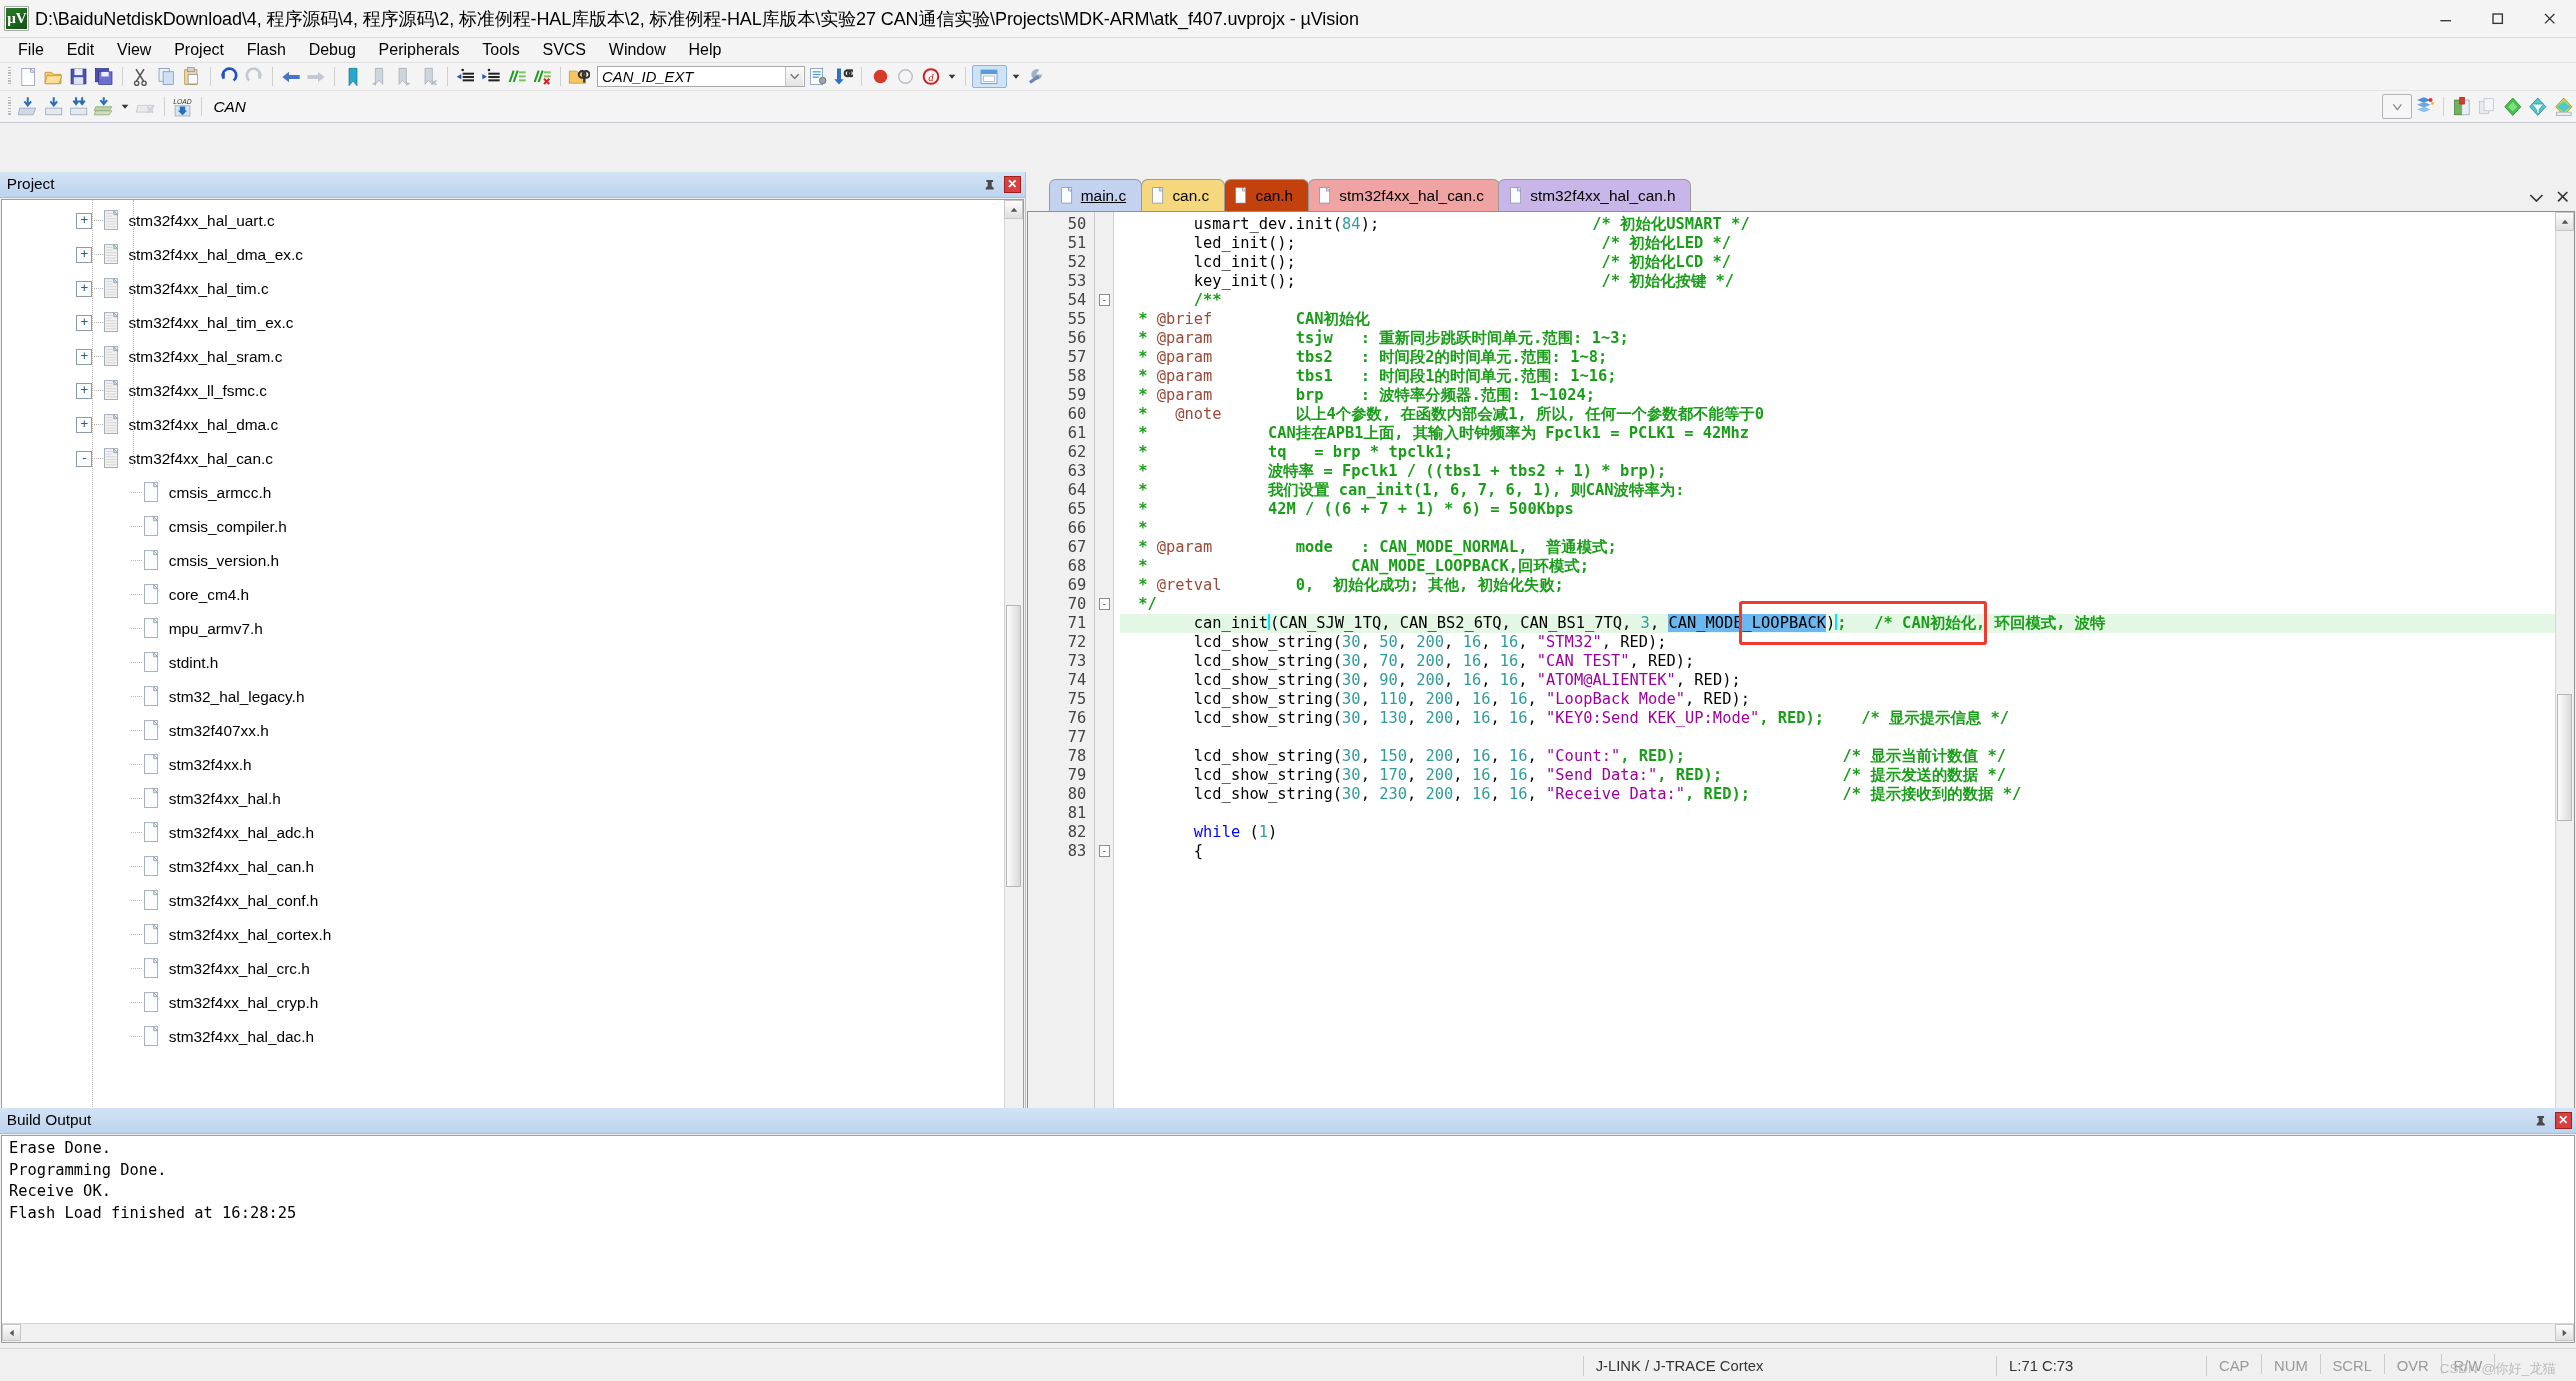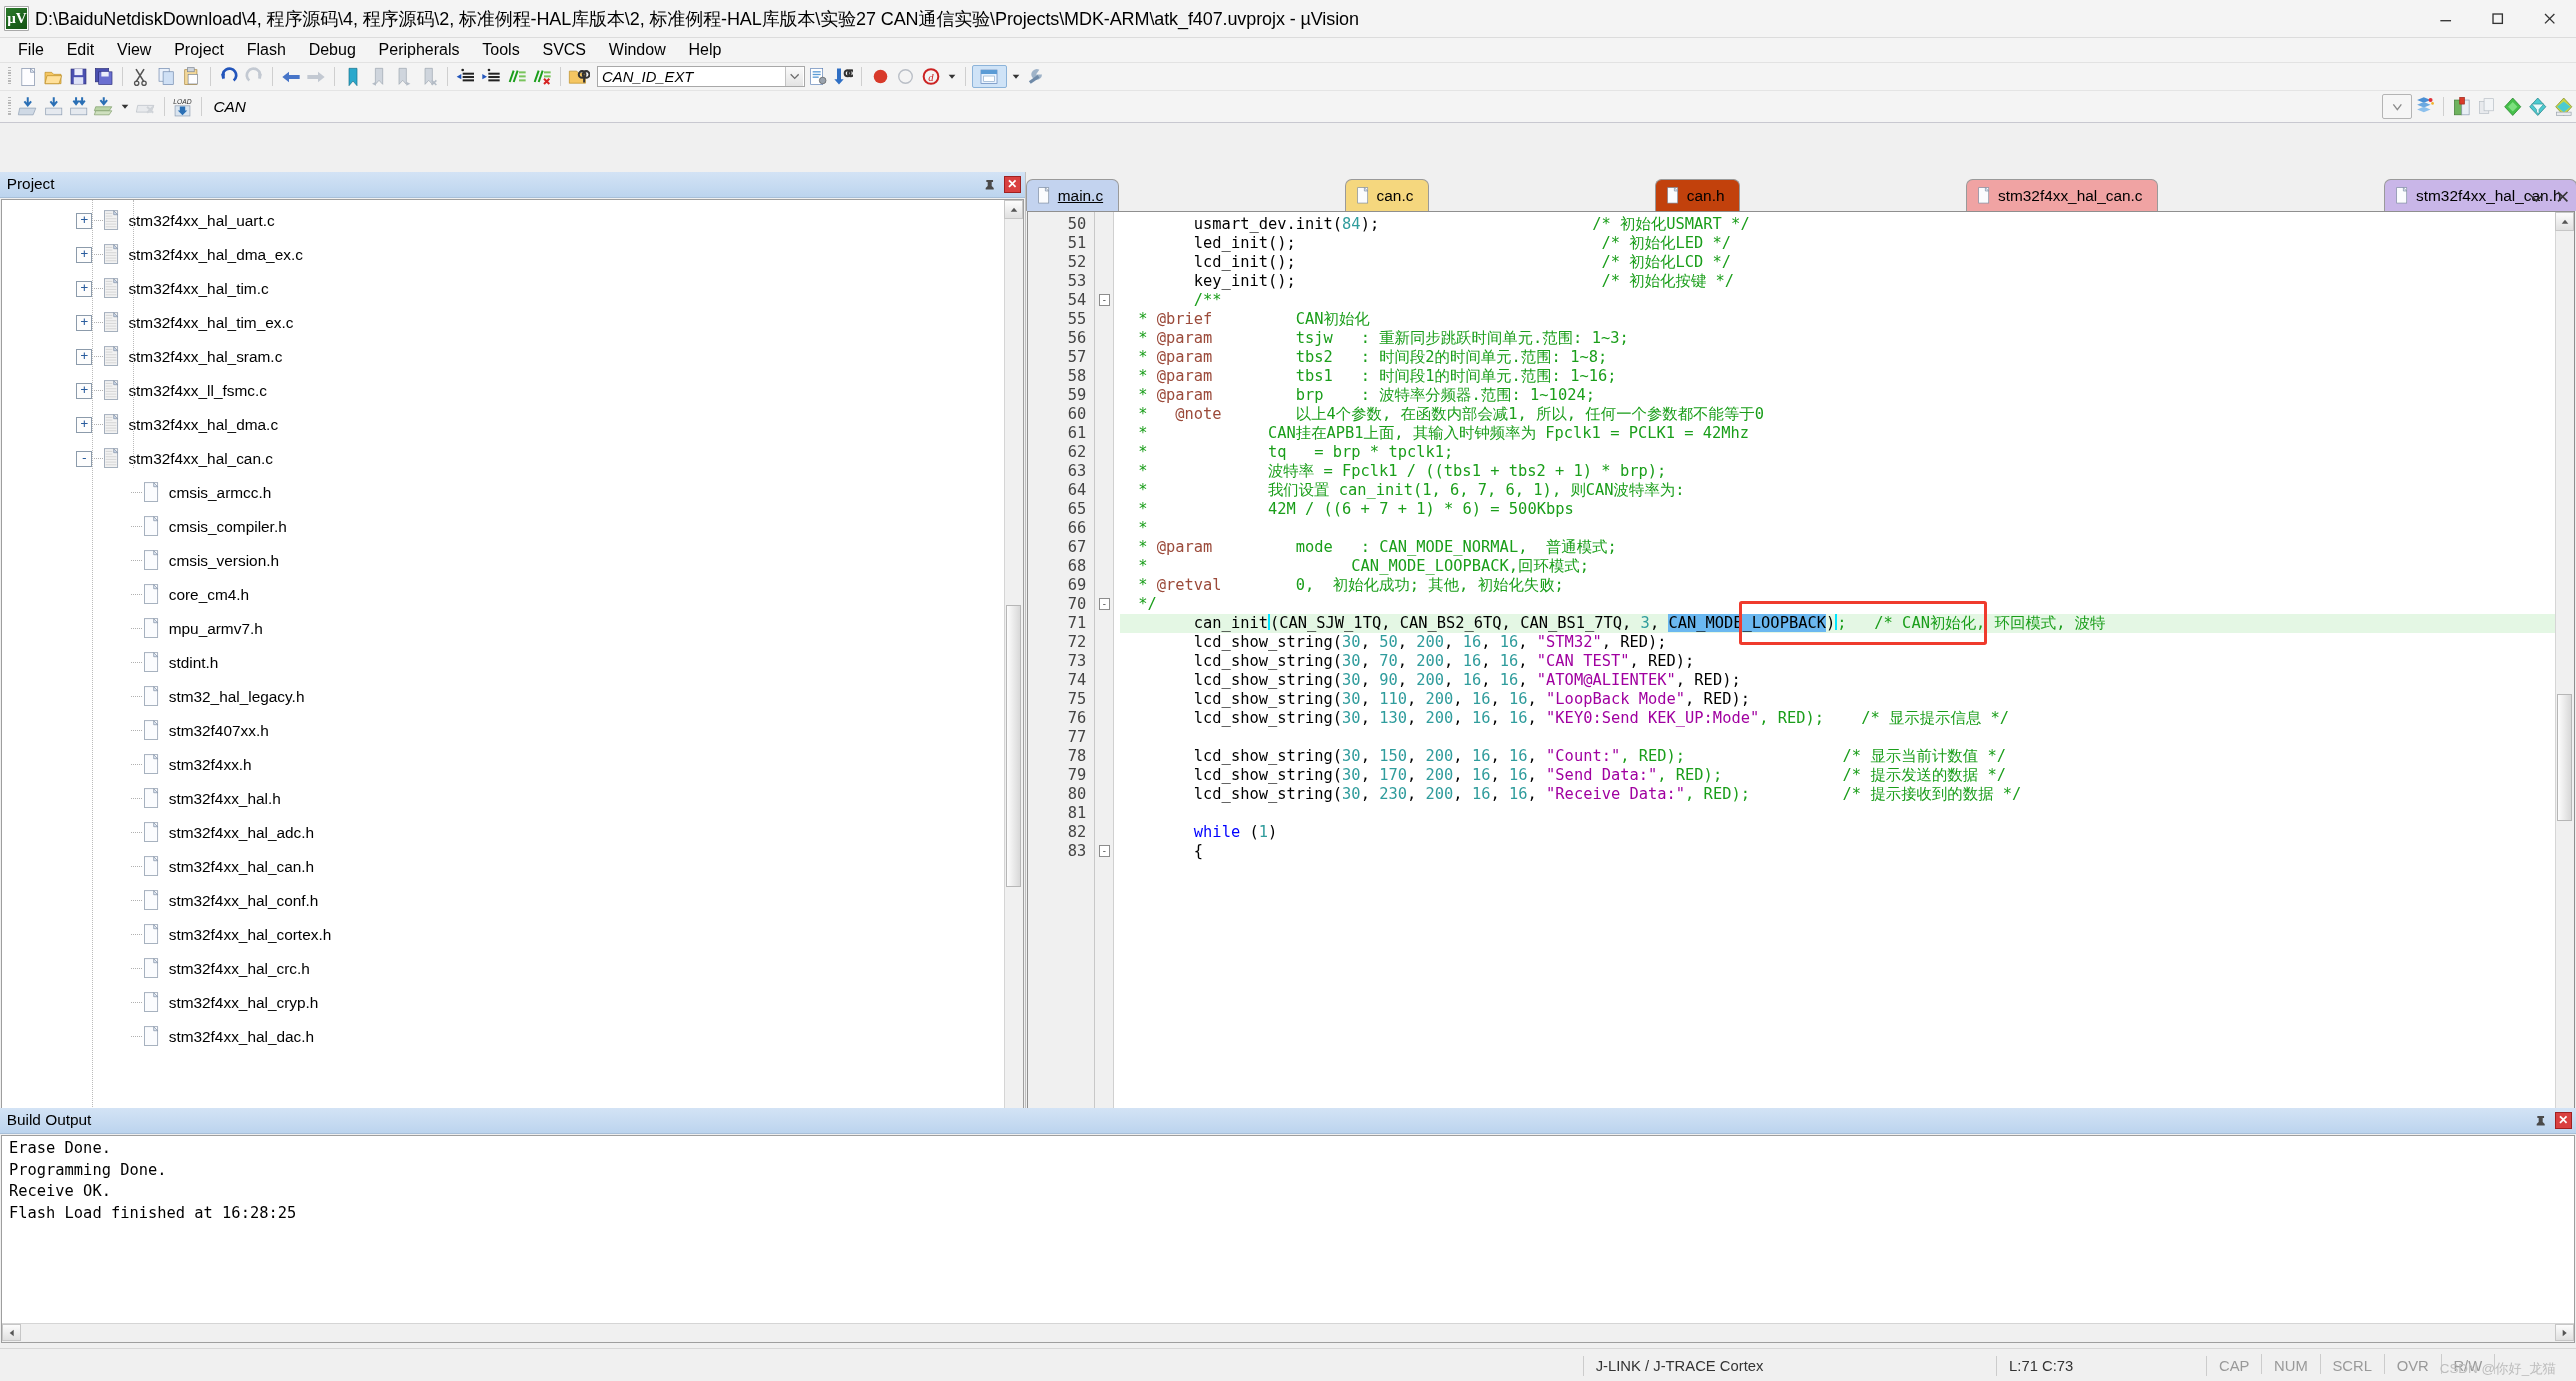--- a/index.html
+++ b/index.html
@@ -156,22 +156,22 @@
   }
   .ptab.active {
     background: #fff; border: 0.7px solid #9d9d9d; border-bottom-color: #fff;
     color: #000; font-weight: normal;
   }
   .ptab-sep { width: 0.7px; height: 17.4px; background: #c8c8c8; margin: 0 2.7px; align-self: center;}
 
   
   #editor-area { flex: 1; display: flex; flex-direction: column; background: #f0f0f0; min-width: 0;}
   #edit-tabs {
-    height: 39px; display: flex; align-items: flex-end; padding-left: 0;
-    background: #f0f0f0; position: relative; justify-content: space-between;
+    height: 39px; display: flex; align-items: flex-end; padding-left: 23px;
+    background: #f0f0f0; position: relative;
   }
   .etab {
     height: 32px; display: flex; align-items: center; gap: 6.7px;
     padding: 0 14.8px 0 10.7px; font-size: 15.4px; color: #000;
     border: 0.7px solid #9a9a9a; border-bottom: none;
     border-radius: 6.7px 6.7px 0 0; margin-right: -1.3px; position: relative;
   }
   .etab .dociko { width: 13.4px; height: 17.4px; }
   .etab .lbl { white-space: nowrap; }
   .etab.active .lbl { text-decoration: underline; }
@@ -199,21 +199,21 @@
   #code-text {
     flex: 1; font-family: "DejaVu Sans Mono", monospace; font-size: 15.4px;
     padding-top: 2.7px; white-space: pre; overflow: hidden; position: relative;
     padding-left: 5.4px;
   }
   .cline { height: 19px; line-height: 19px; white-space: pre; }
   .cline.cur { background: #e4f7e4; }
   .tok-key   { color: #0000ff; }
   .tok-num   { color: #2f9c9c; }
   .tok-str   { color: #a000a0; }
-  .tok-cmt   { color: #1a9e1a; }
+  .tok-cmt   { color: #1a9e1a; font-weight: bold; }
   .tok-tag   { color: #9b4a3a; }
   .tok-plain { color: #000; }
   .sel { background: #6bb8f0; color: #000; }
   .caret { display: inline-block; width: 2px; height: 16px; background: #00e5ff;
            vertical-align: -2.7px; }
   #red-box {
     position: absolute; border: 3.4px solid #ef3b2d; border-radius: 2.7px;
     pointer-events: none;
   }
 

